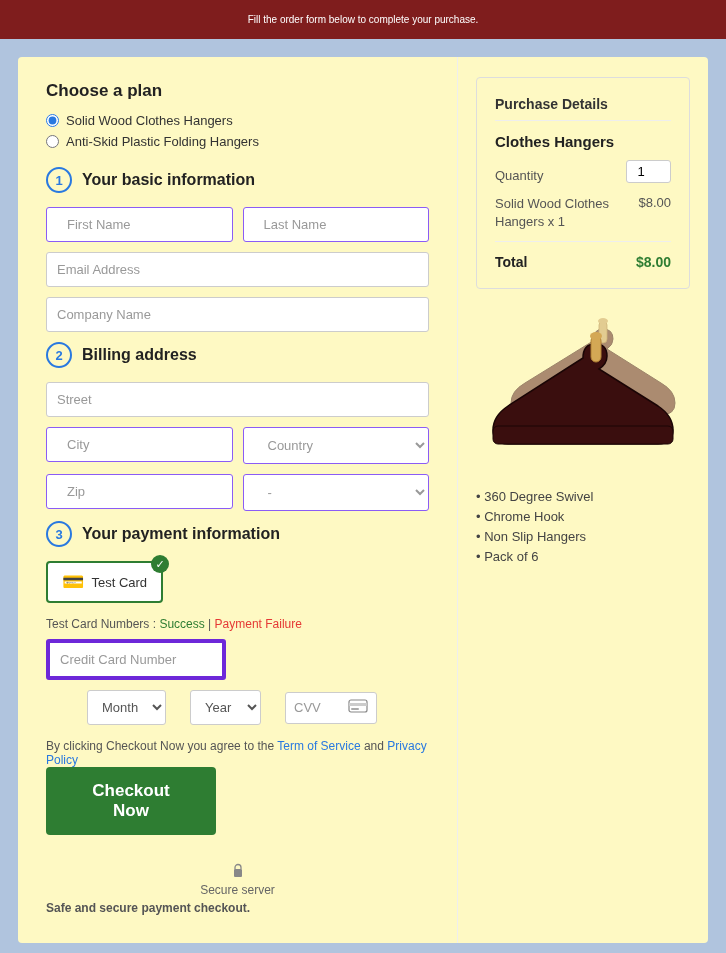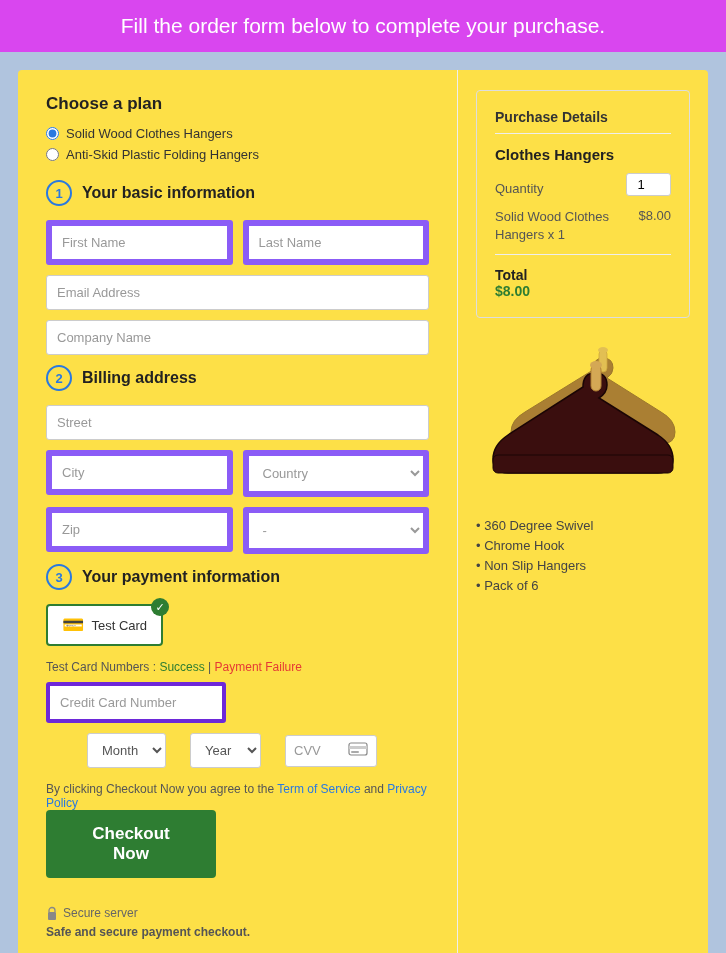--- a/index.html
+++ b/index.html
@@ -6,28 +6,28 @@
     body {
       font-family: Arial, sans-serif;
       background: #b0c4de;
       min-height: 953px;
       display: flex;
       flex-direction: column;
       align-items: center;
     }
     .top-banner {
       width: 100%;
-      background: #d946ef;
+      background: #7f1d1d;
       color: white;
       text-align: center;
       padding: 14px 20px;
-      font-size: 21px;
+      font-size: 10px;
     }
     .main-container {
-      background: #fde047;
+      background: #fef9c3;
       width: 690px;
       margin: 18px auto;
       border-radius: 4px;
       display: flex;
       flex-direction: row;
       padding: 0;
       min-height: 860px;
     }
     .left-panel {
       flex: 1;
@@ -89,23 +89,23 @@
       gap: 10px;
       margin-bottom: 10px;
     }
     .form-field {
       display: flex;
       flex-direction: column;
       flex: 1;
     }
     .form-field input,
     .form-field select {
-      border: 6px solid #8b5cf6;
+      border: 1px solid #8b5cf6;
       border-radius: 3px;
-      padding: 9px 10px;
+      padding: 9px 20px;
       font-size: 13px;
       color: #555;
       background: white;
       outline: none;
       width: 100%;
     }
     .form-field input::placeholder {
       color: #999;
     }
     .form-field select {
@@ -235,25 +235,26 @@
       border-radius: 4px;
       padding: 14px 40px;
       font-size: 17px;
       font-weight: bold;
       cursor: pointer;
       width: 170px;
       margin-bottom: 28px;
     }
     .secure-info {
       display: flex;
-      align-items: flex-start;
+      align-items: center;
       gap: 5px;
       font-size: 12px;
       color: #666;
       margin-bottom: 4px;
+      flex-direction: column;
     }
     .secure-info svg { flex-shrink: 0; }
     .safe-text {
       font-size: 12px;
       color: #555;
       font-weight: bold;
     }
 
     
     .purchase-details-box {
@@ -302,21 +303,20 @@
       border-bottom: 1px solid #eee;
       padding-bottom: 10px;
     }
     .price-row .price { color: #555; font-weight: normal; }
     .total-row {
       display: flex;
       justify-content: space-between;
       font-size: 14px;
       font-weight: bold;
       color: #222;
-      flex-direction: column;
     }
     .total-price { color: #2e7d32; font-weight: bold; }
     .plan-details-title {
       font-size: 15px;
       font-weight: bold;
       color: #222;
       margin-bottom: 12px;
     }
     .hanger-image {
       width: 100%;

